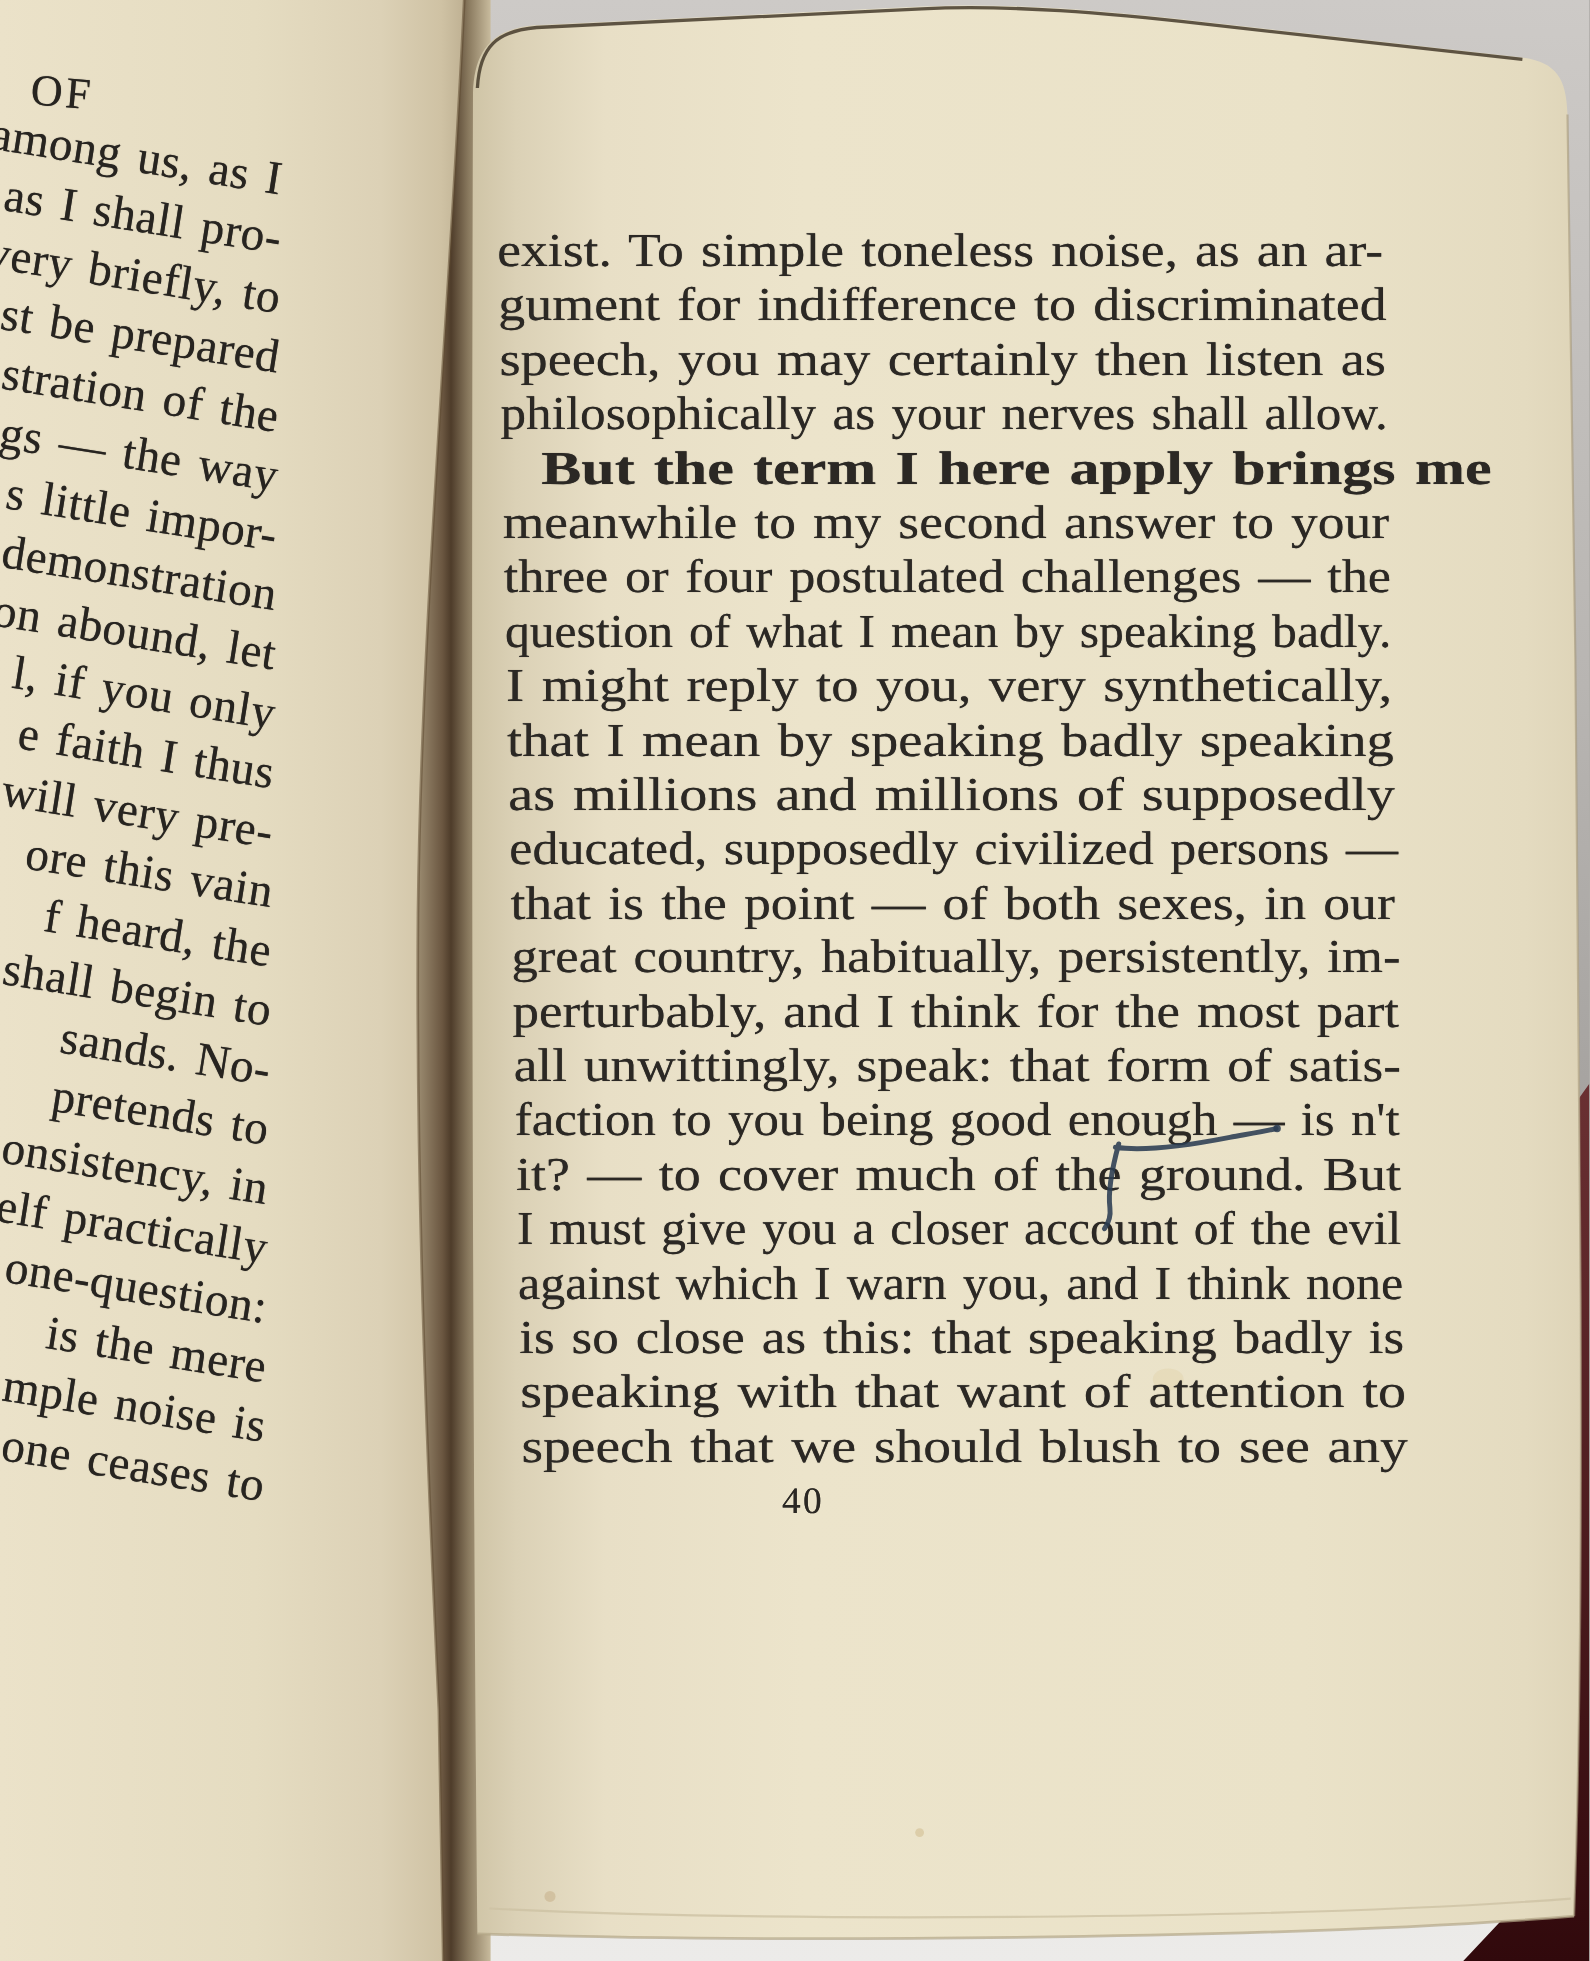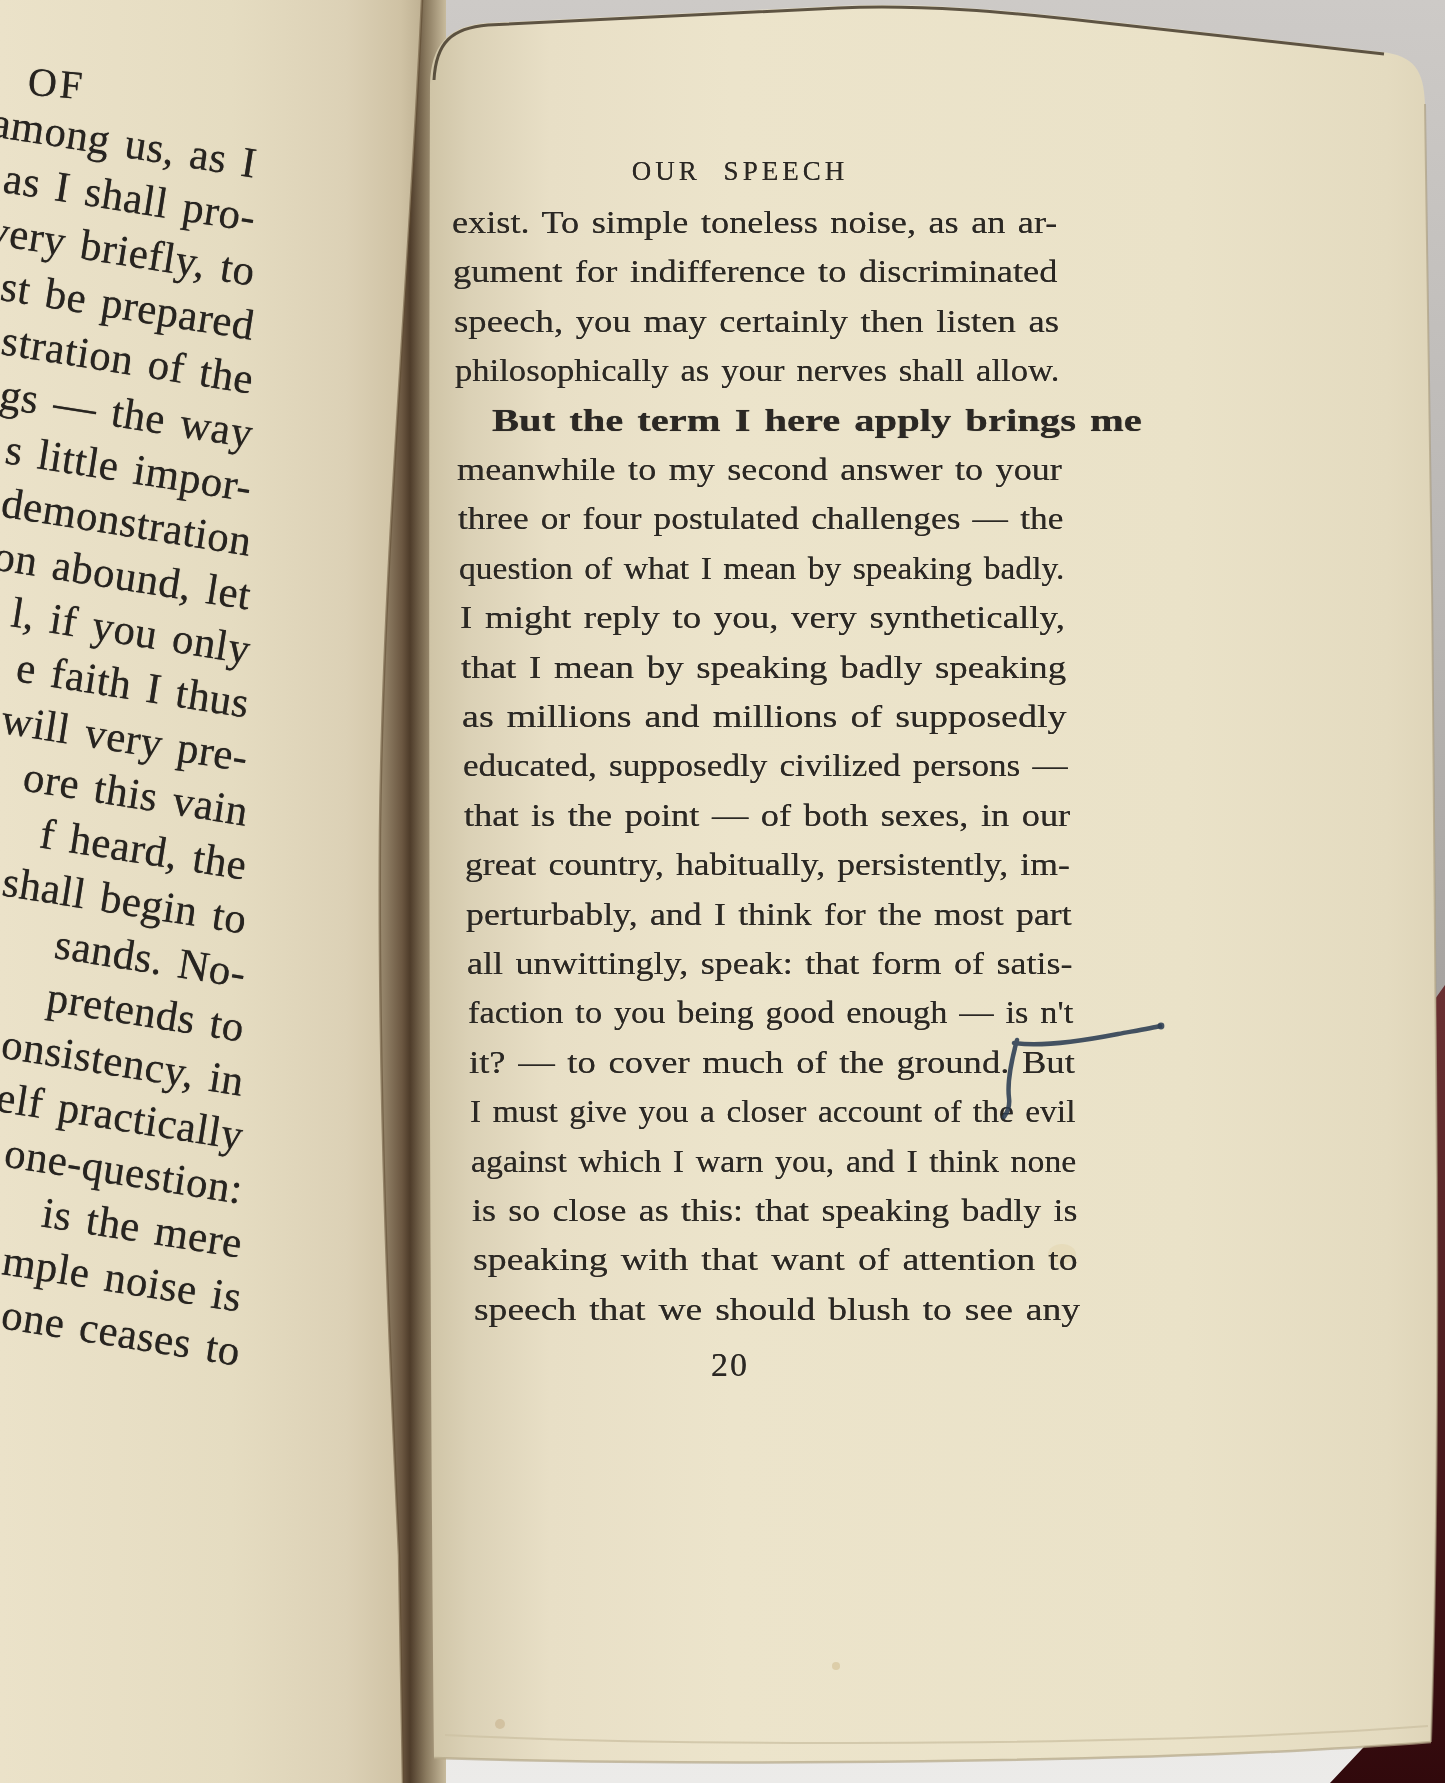--- a/index.html
+++ b/index.html
@@ -26,21 +26,21 @@
   }
 
   
   .right-text{position:absolute;left:0;top:0;width:100%;height:100%;z-index:2;color:#2b2824;}
   .rp-header{
     position:absolute;left:440px;top:156px;width:600px;text-align:center;
     font-size:27px;letter-spacing:4px;word-spacing:12px;
     text-shadow:0 0 .6px rgba(43,40,36,.85);
   }
   .rline{
-    position:absolute;width:660px;font-size:32px;word-spacing:3px;
+    position:absolute;width:660px;font-size:43px;word-spacing:3px;
     left:calc(452px + var(--i)*1px);
     top:calc(204px + var(--i)*49.4px);
   }
   .rline.indent{padding-left:36px;font-weight:bold;}
   .rline > span{
     display:inline-block;white-space:nowrap;transform-origin:left center;
     text-shadow:0 0 .6px rgba(43,40,36,.85);
   }
   .page-num{
     position:absolute;left:452px;top:1346px;width:556px;text-align:center;
@@ -139,21 +139,20 @@
         <div class="lline" style="--i: 17;">onsistency, in</div>
         <div class="lline" style="--i: 18;">elf practically</div>
         <div class="lline" style="--i: 19;">one-question:</div>
         <div class="lline" style="--i: 20;">is the mere</div>
         <div class="lline" style="--i: 21;">mple noise is</div>
         <div class="lline" style="--i: 22;">one ceases to</div>
       </div>
   </div>
 
   <div class="right-text">
-    <div class="rp-header">OUR SPEECH</div>
     <div>
 
     <div class="rline fit" style="--i: 0;">
           <span style="transform: scaleX(1.134);">exist. To simple toneless noise, as an ar-</span>
         </div>
         <div class="rline fit" style="--i: 1;">
           <span style="transform: scaleX(1.1399);">gument for indifference to discriminated</span>
         </div>
         <div class="rline fit" style="--i: 2;">
           <span style="transform: scaleX(1.1478);">speech, you may certainly then listen as</span>
@@ -212,21 +211,21 @@
         <div class="rline fit" style="--i: 20;">
           <span style="transform: scaleX(1.1224);">is so close as this: that speaking badly is</span>
         </div>
         <div class="rline fit" style="--i: 21;">
           <span style="transform: scaleX(1.1849);">speaking with that want of attention to</span>
         </div>
         <div class="rline fit" style="--i: 22;">
           <span style="transform: scaleX(1.1744);">speech that we should blush to see any</span>
         </div>
       </div>
-    <div class="page-num">20</div>
+    <div class="page-num">40</div>
   </div>
 
   <svg class="ink" width="1445" height="1783" viewBox="0 0 1445 1783">
     <g stroke="#2c3e53" stroke-width="4.5" fill="none" stroke-linecap="round" opacity="0.88">
       <path d="M 1014,1043 C 1040,1047 1082,1041 1118,1034 C 1140,1030 1152,1028 1160,1026"></path>
       <path d="M 1017,1040 C 1011,1062 1007,1082 1009,1098 C 1010,1106 1007,1113 1004,1117"></path>
     </g>
     <circle cx="1161" cy="1026" r="3.4" fill="#2c3e53" opacity="0.88"></circle>
   </svg>
 

